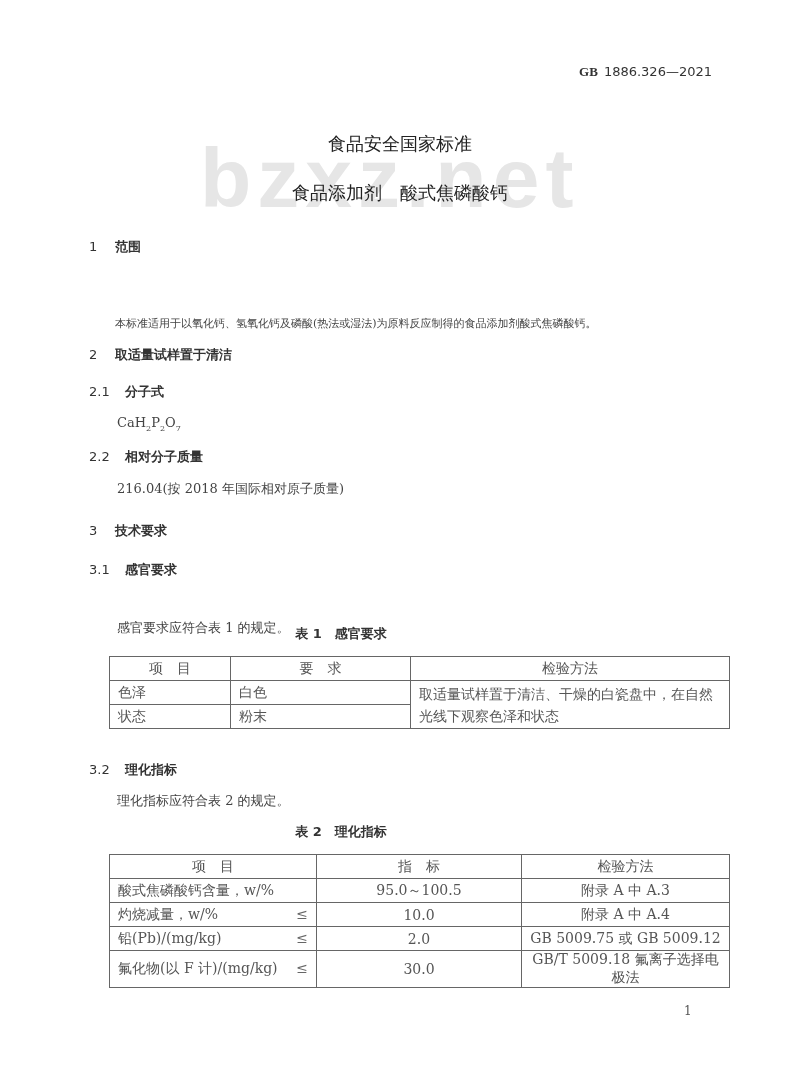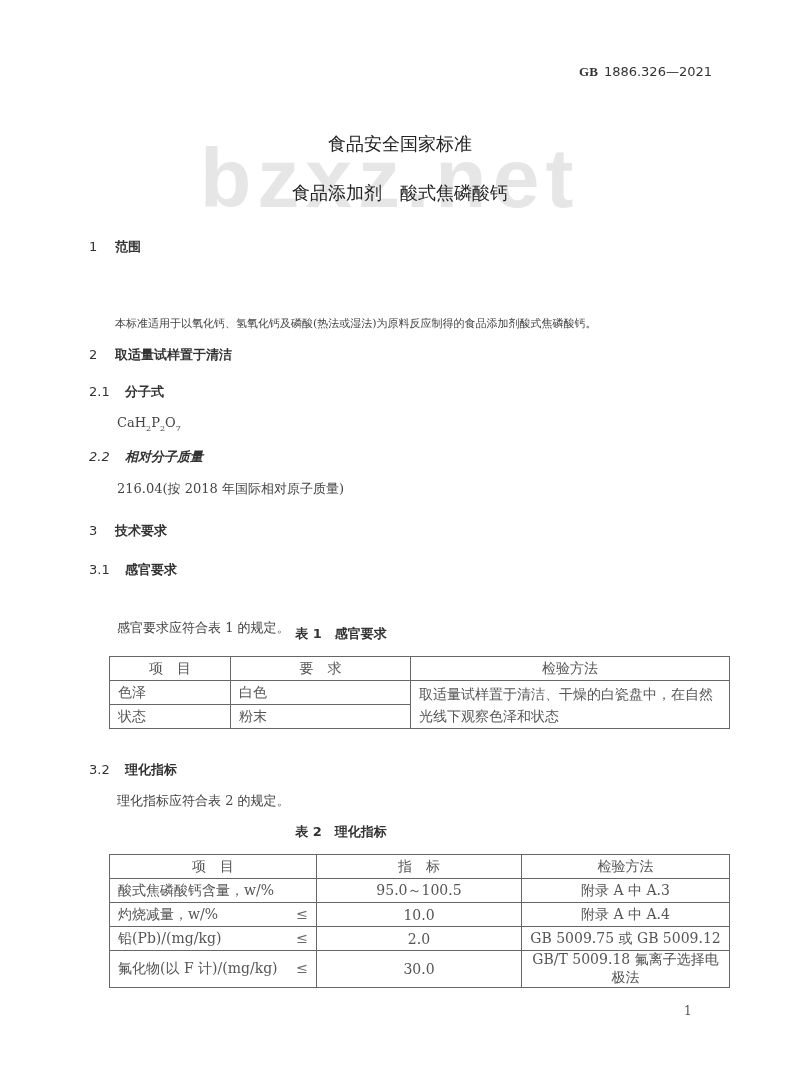--- a/index.html
+++ b/index.html
@@ -34,21 +34,21 @@
 <div class="abs title2">食品添加剂　酸式焦磷酸钙</div>
 
 <div class="abs h" style="left:89px; top:238px;"><span class="num" style="width:26px;">1</span><span>范围</span></div>
 <div class="abs para">本标准适用于以氧化钙、氢氧化钙及磷酸(热法或湿法)为原料反应制得的食品添加剂酸式焦磷酸钙。</div>
 
 <div class="abs h" style="left:89px; top:346px;"><span class="num" style="width:26px;">2</span><span>取适量试样置于清洁</span></div>
 
 <div class="abs h" style="left:89px; top:383px;"><span class="num" style="width:36px;">2.1</span><span>分子式</span></div>
 <div class="abs p" style="left:117px; top:415px;"><span>CaH</span><sub>2</sub><span>P</span><sub>2</sub><span>O</span><sub>7</sub></div>
 
-<div class="abs h" style="left:89px; top:448px;font-style:italic;"><span class="num" style="width:36px;">2.2</span><span>相对分子质量</span></div>
+<div class="abs h" style="left:89px; top:448px;"><span class="num" style="width:36px;">2.2</span><span>相对分子质量</span></div>
 <div class="abs p" style="left:117px; top:480px;">216.04(按 2018 年国际相对原子质量)</div>
 
 <div class="abs h" style="left:89px; top:522px;"><span class="num" style="width:26px;">3</span><span>技术要求</span></div>
 
 <div class="abs h" style="left:89px; top:561px;"><span class="num" style="width:36px;">3.1</span><span>感官要求</span></div>
 <div class="abs p" style="left:117px; top:593px;margin-top:26px;">感官要求应符合表 1 的规定。</div>
 
 <div class="abs cap" style="top:625px;">表 1　感官要求</div>
 
 <table class="t1">

